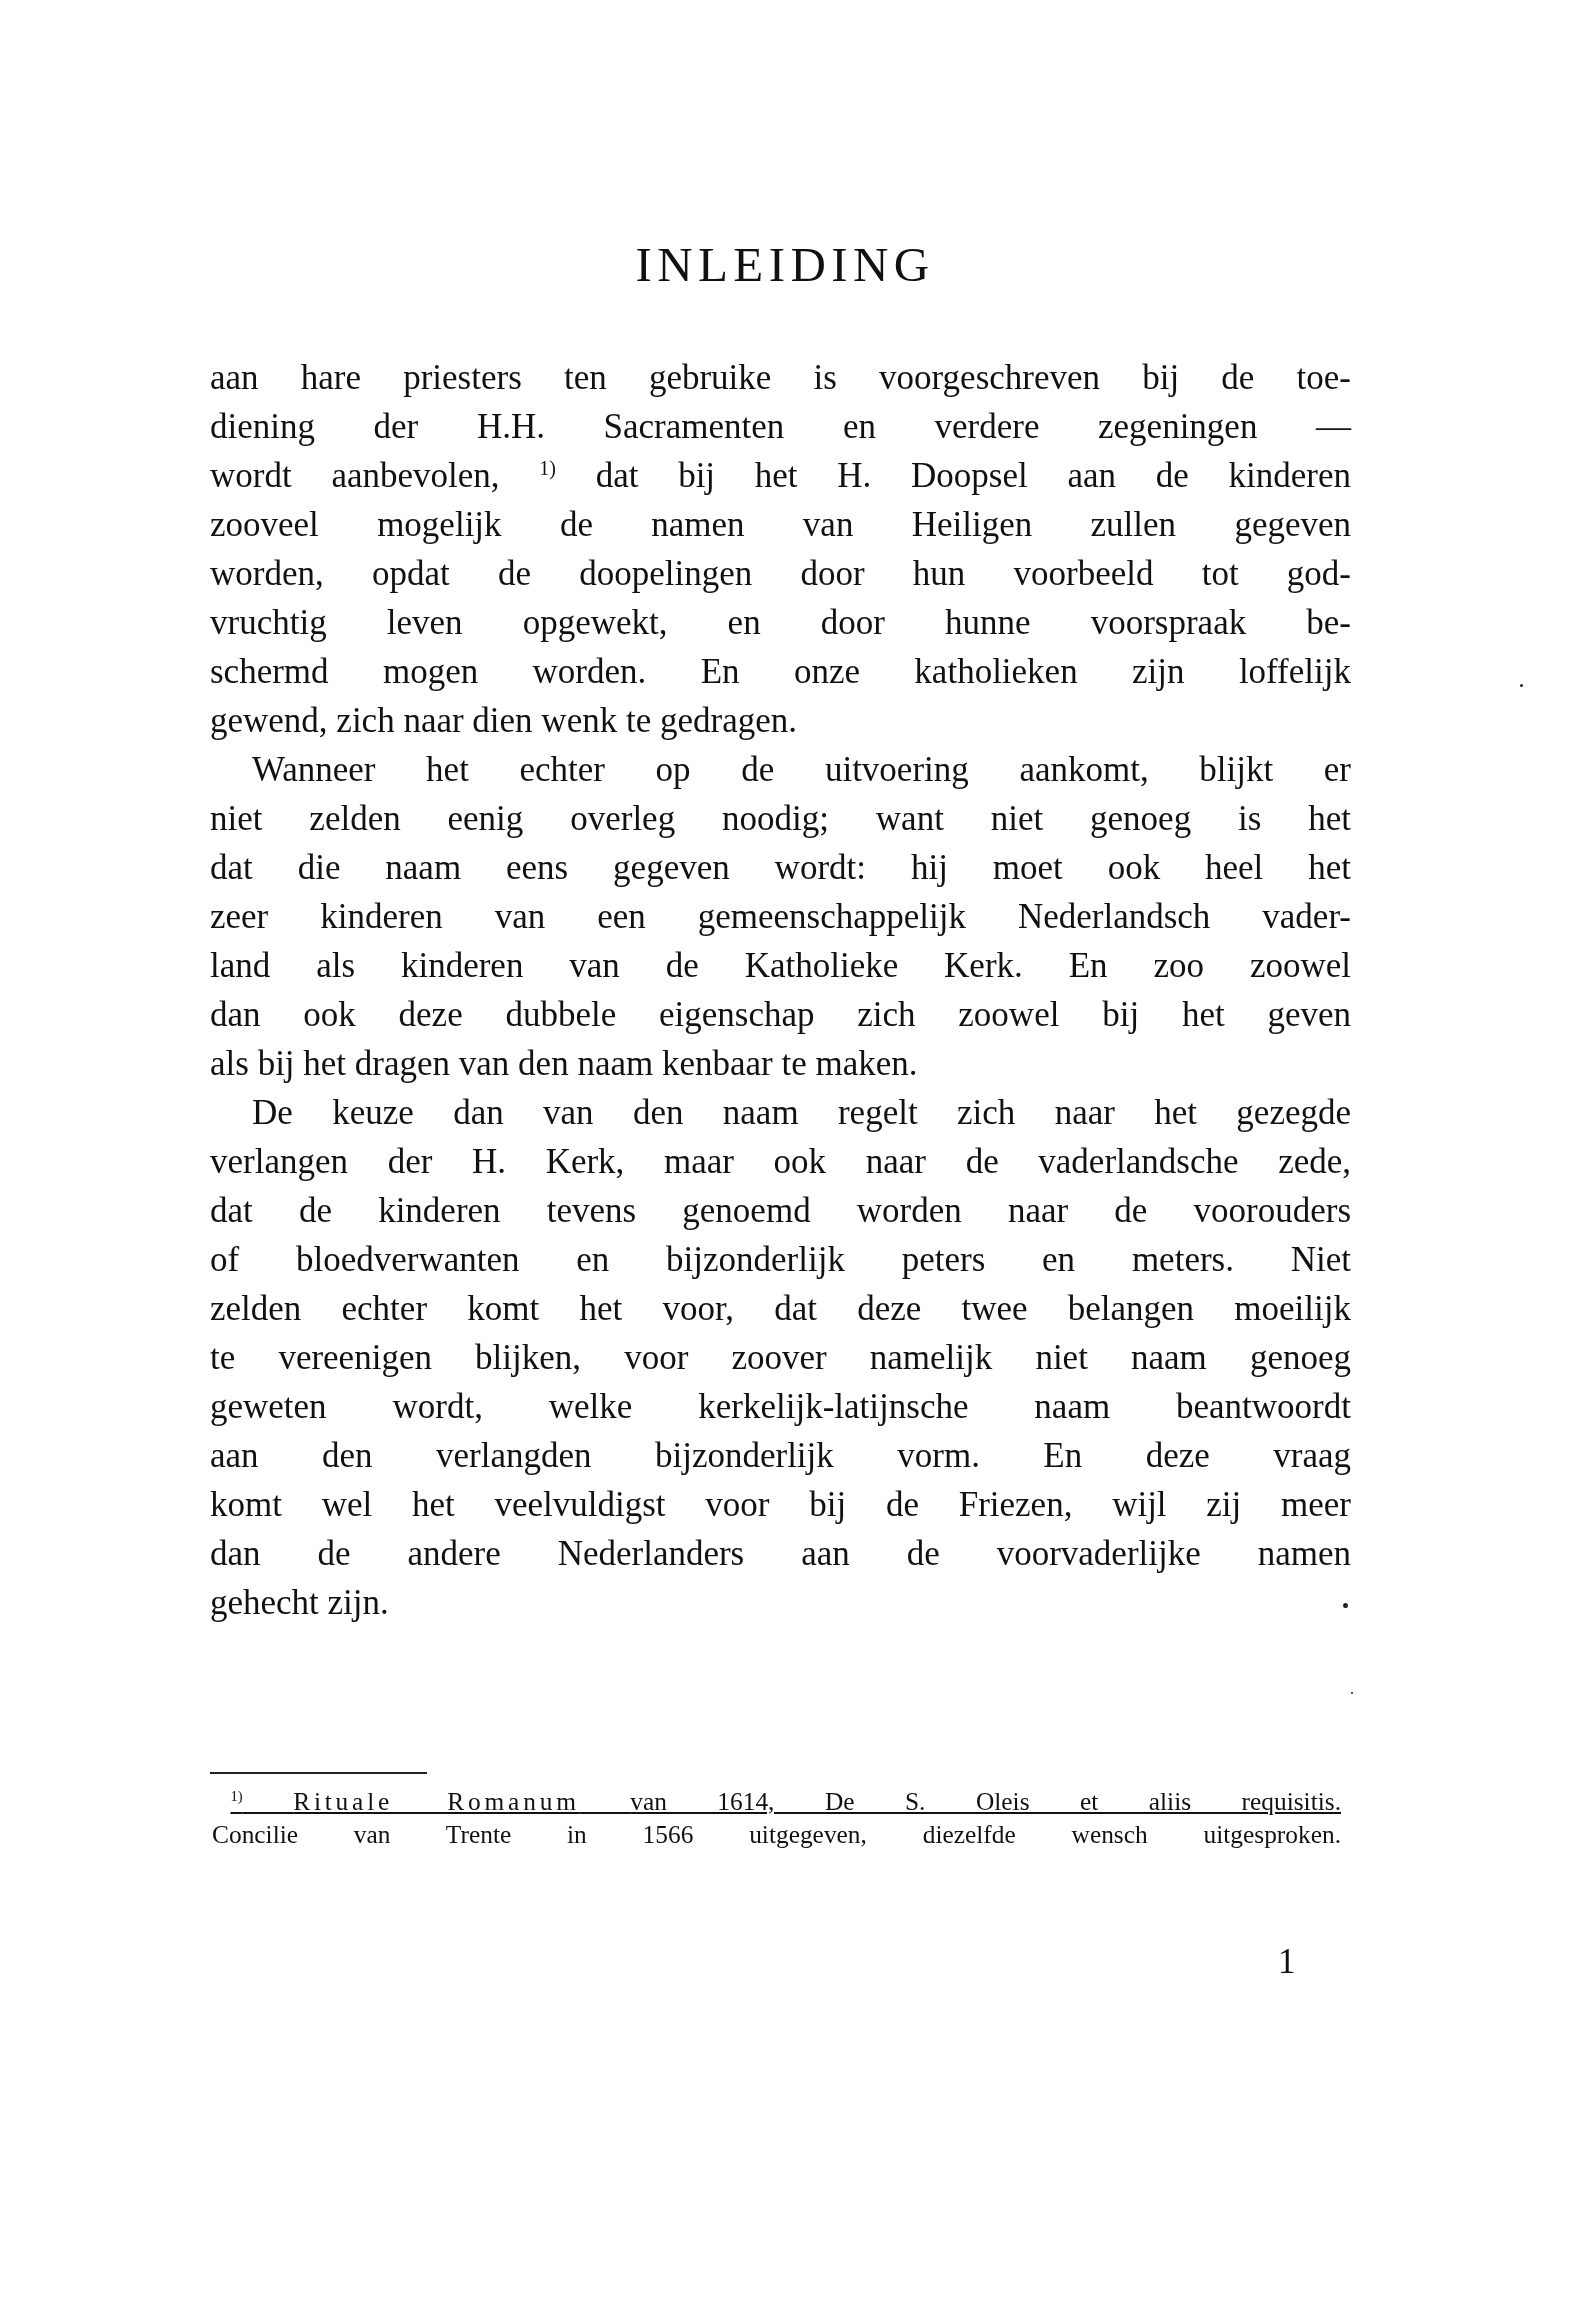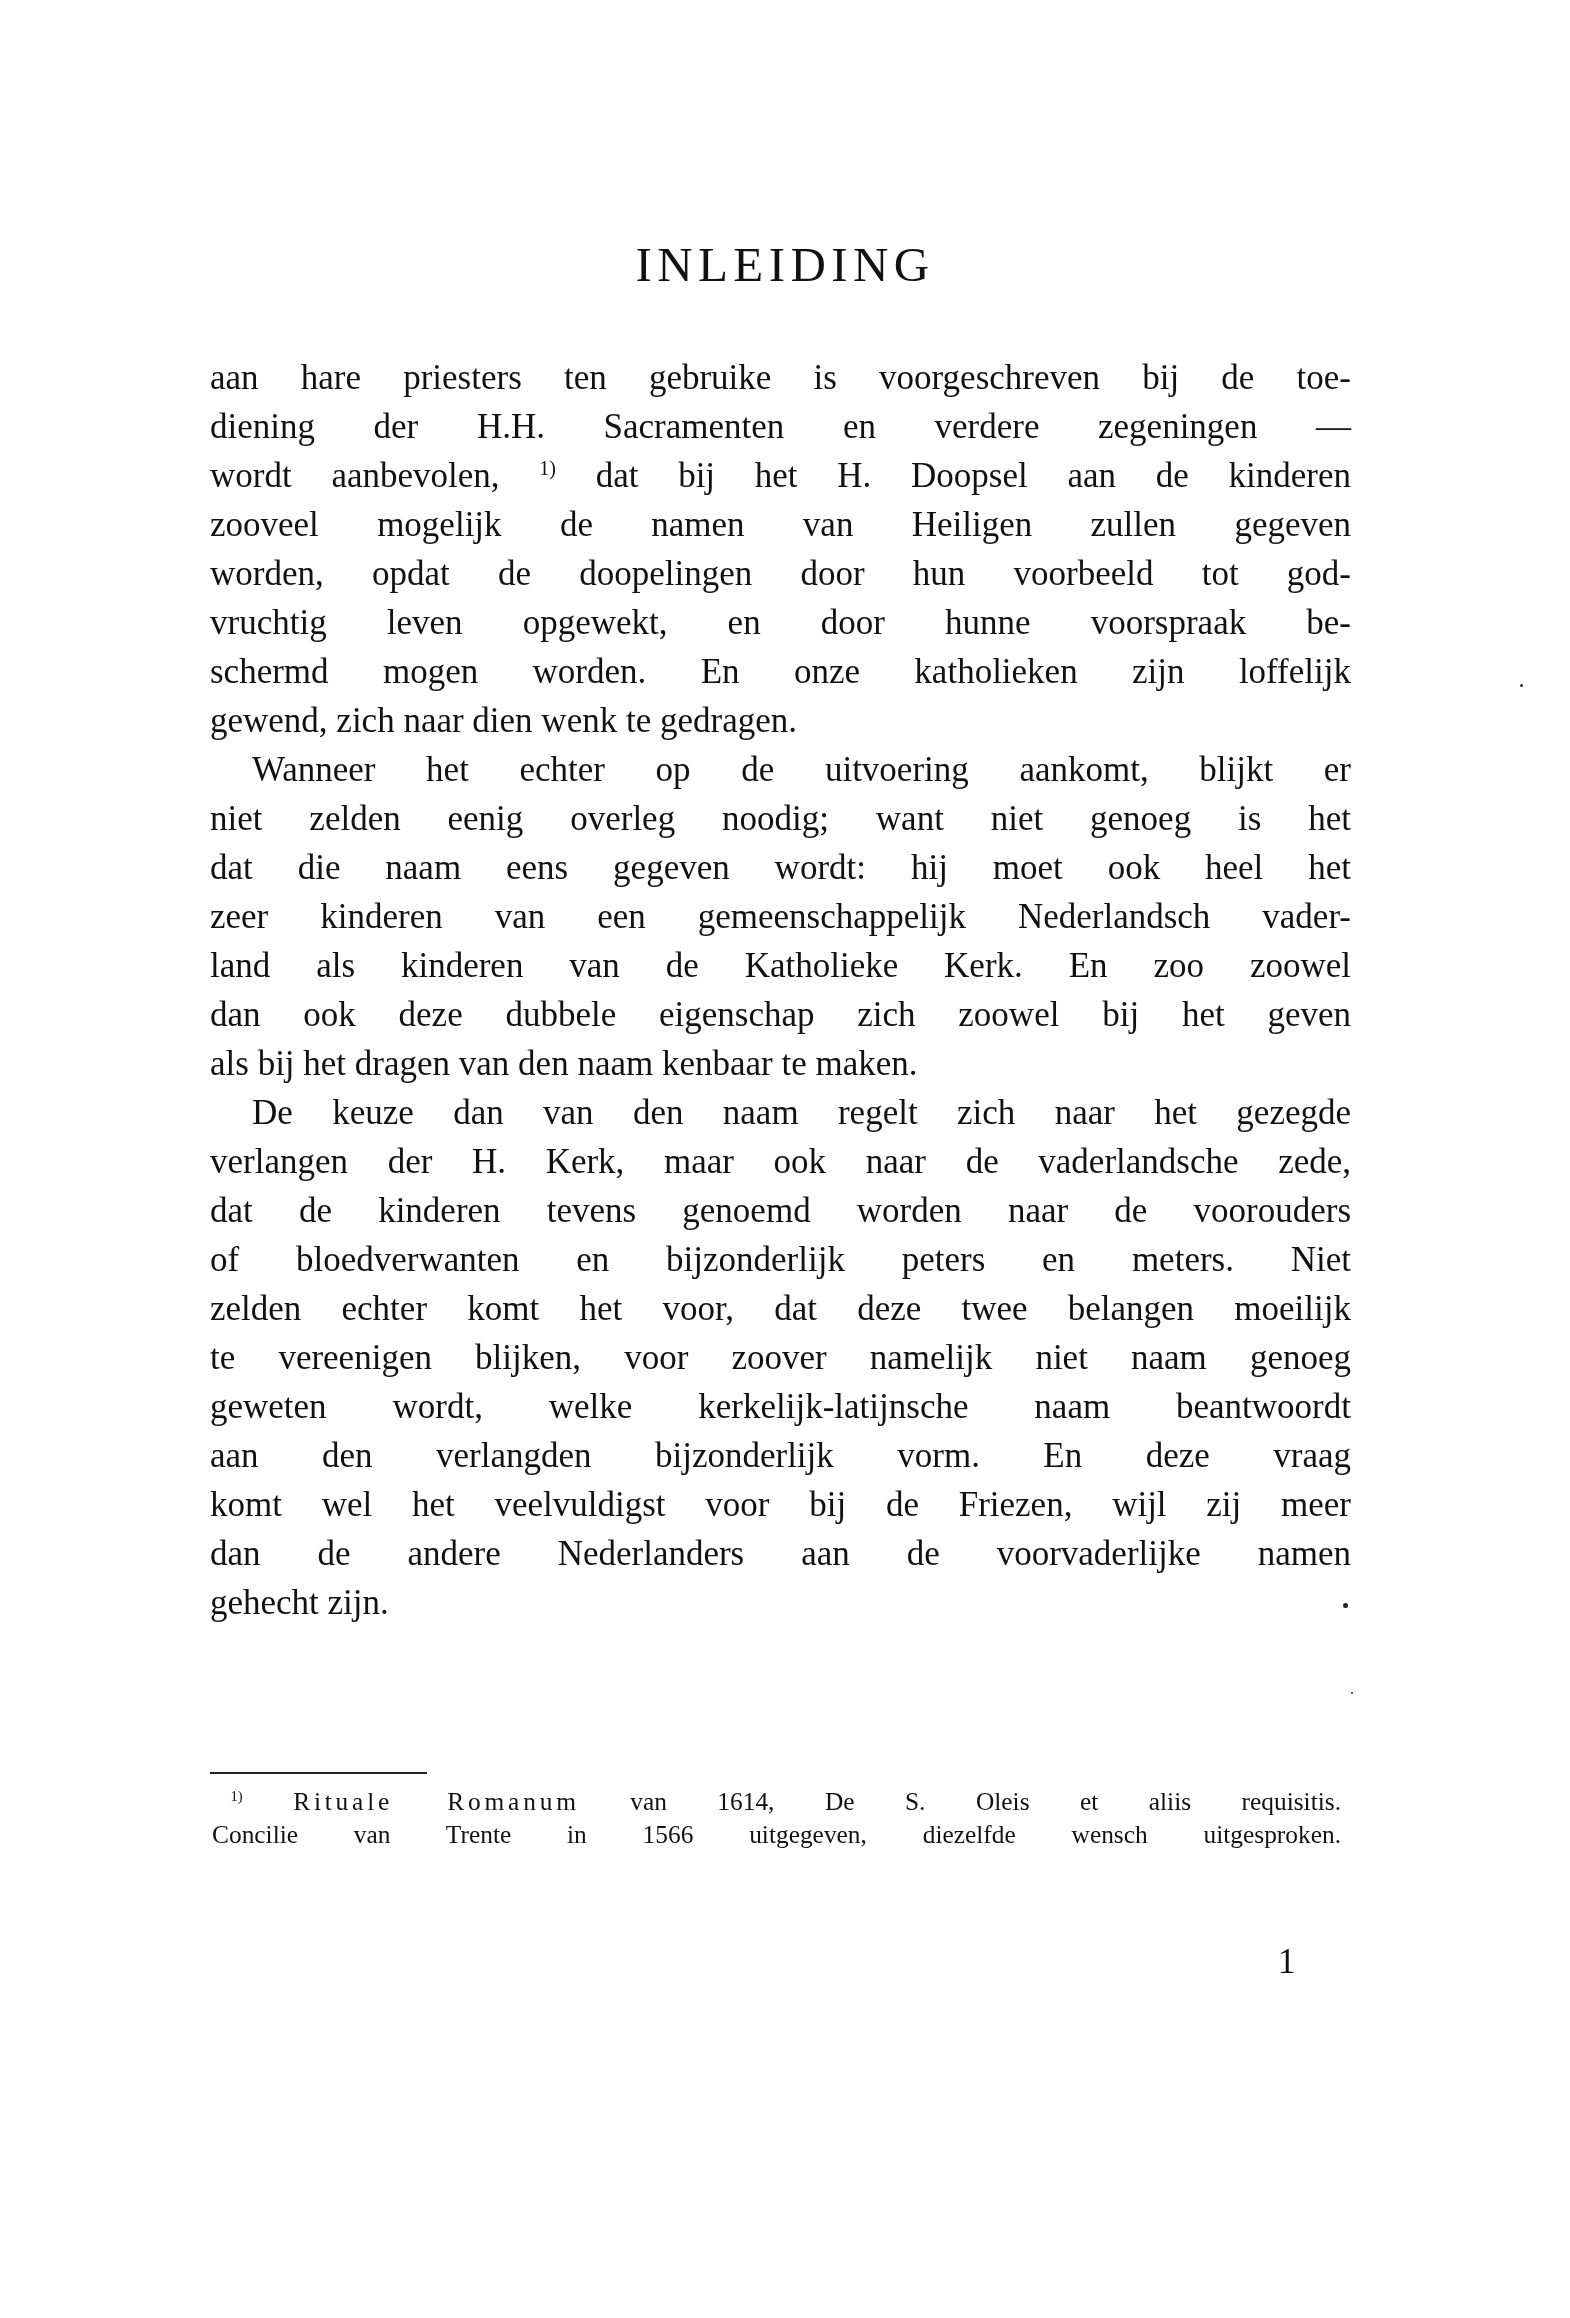--- a/index.html
+++ b/index.html
@@ -74,21 +74,21 @@
     }
     .fline {
       display: block;
       height: 33px;
       line-height: 33px;
       font-size: 25.4px;
       white-space: nowrap;
       text-align: justify;
       text-align-last: justify;
     }
-    .fline.indent { padding-left: 18.5px; }
+    .fline.indent { padding-left: 18.5px; text-decoration: underline; }
     .spaced { letter-spacing: 3.8px; }
     sup.fnref {
       font-size: 14.6px;
       vertical-align: 9.2px;
       line-height: 0;
     }
     .page-number {
       position: absolute;
       left: 1278px;
       top: 1931px;

